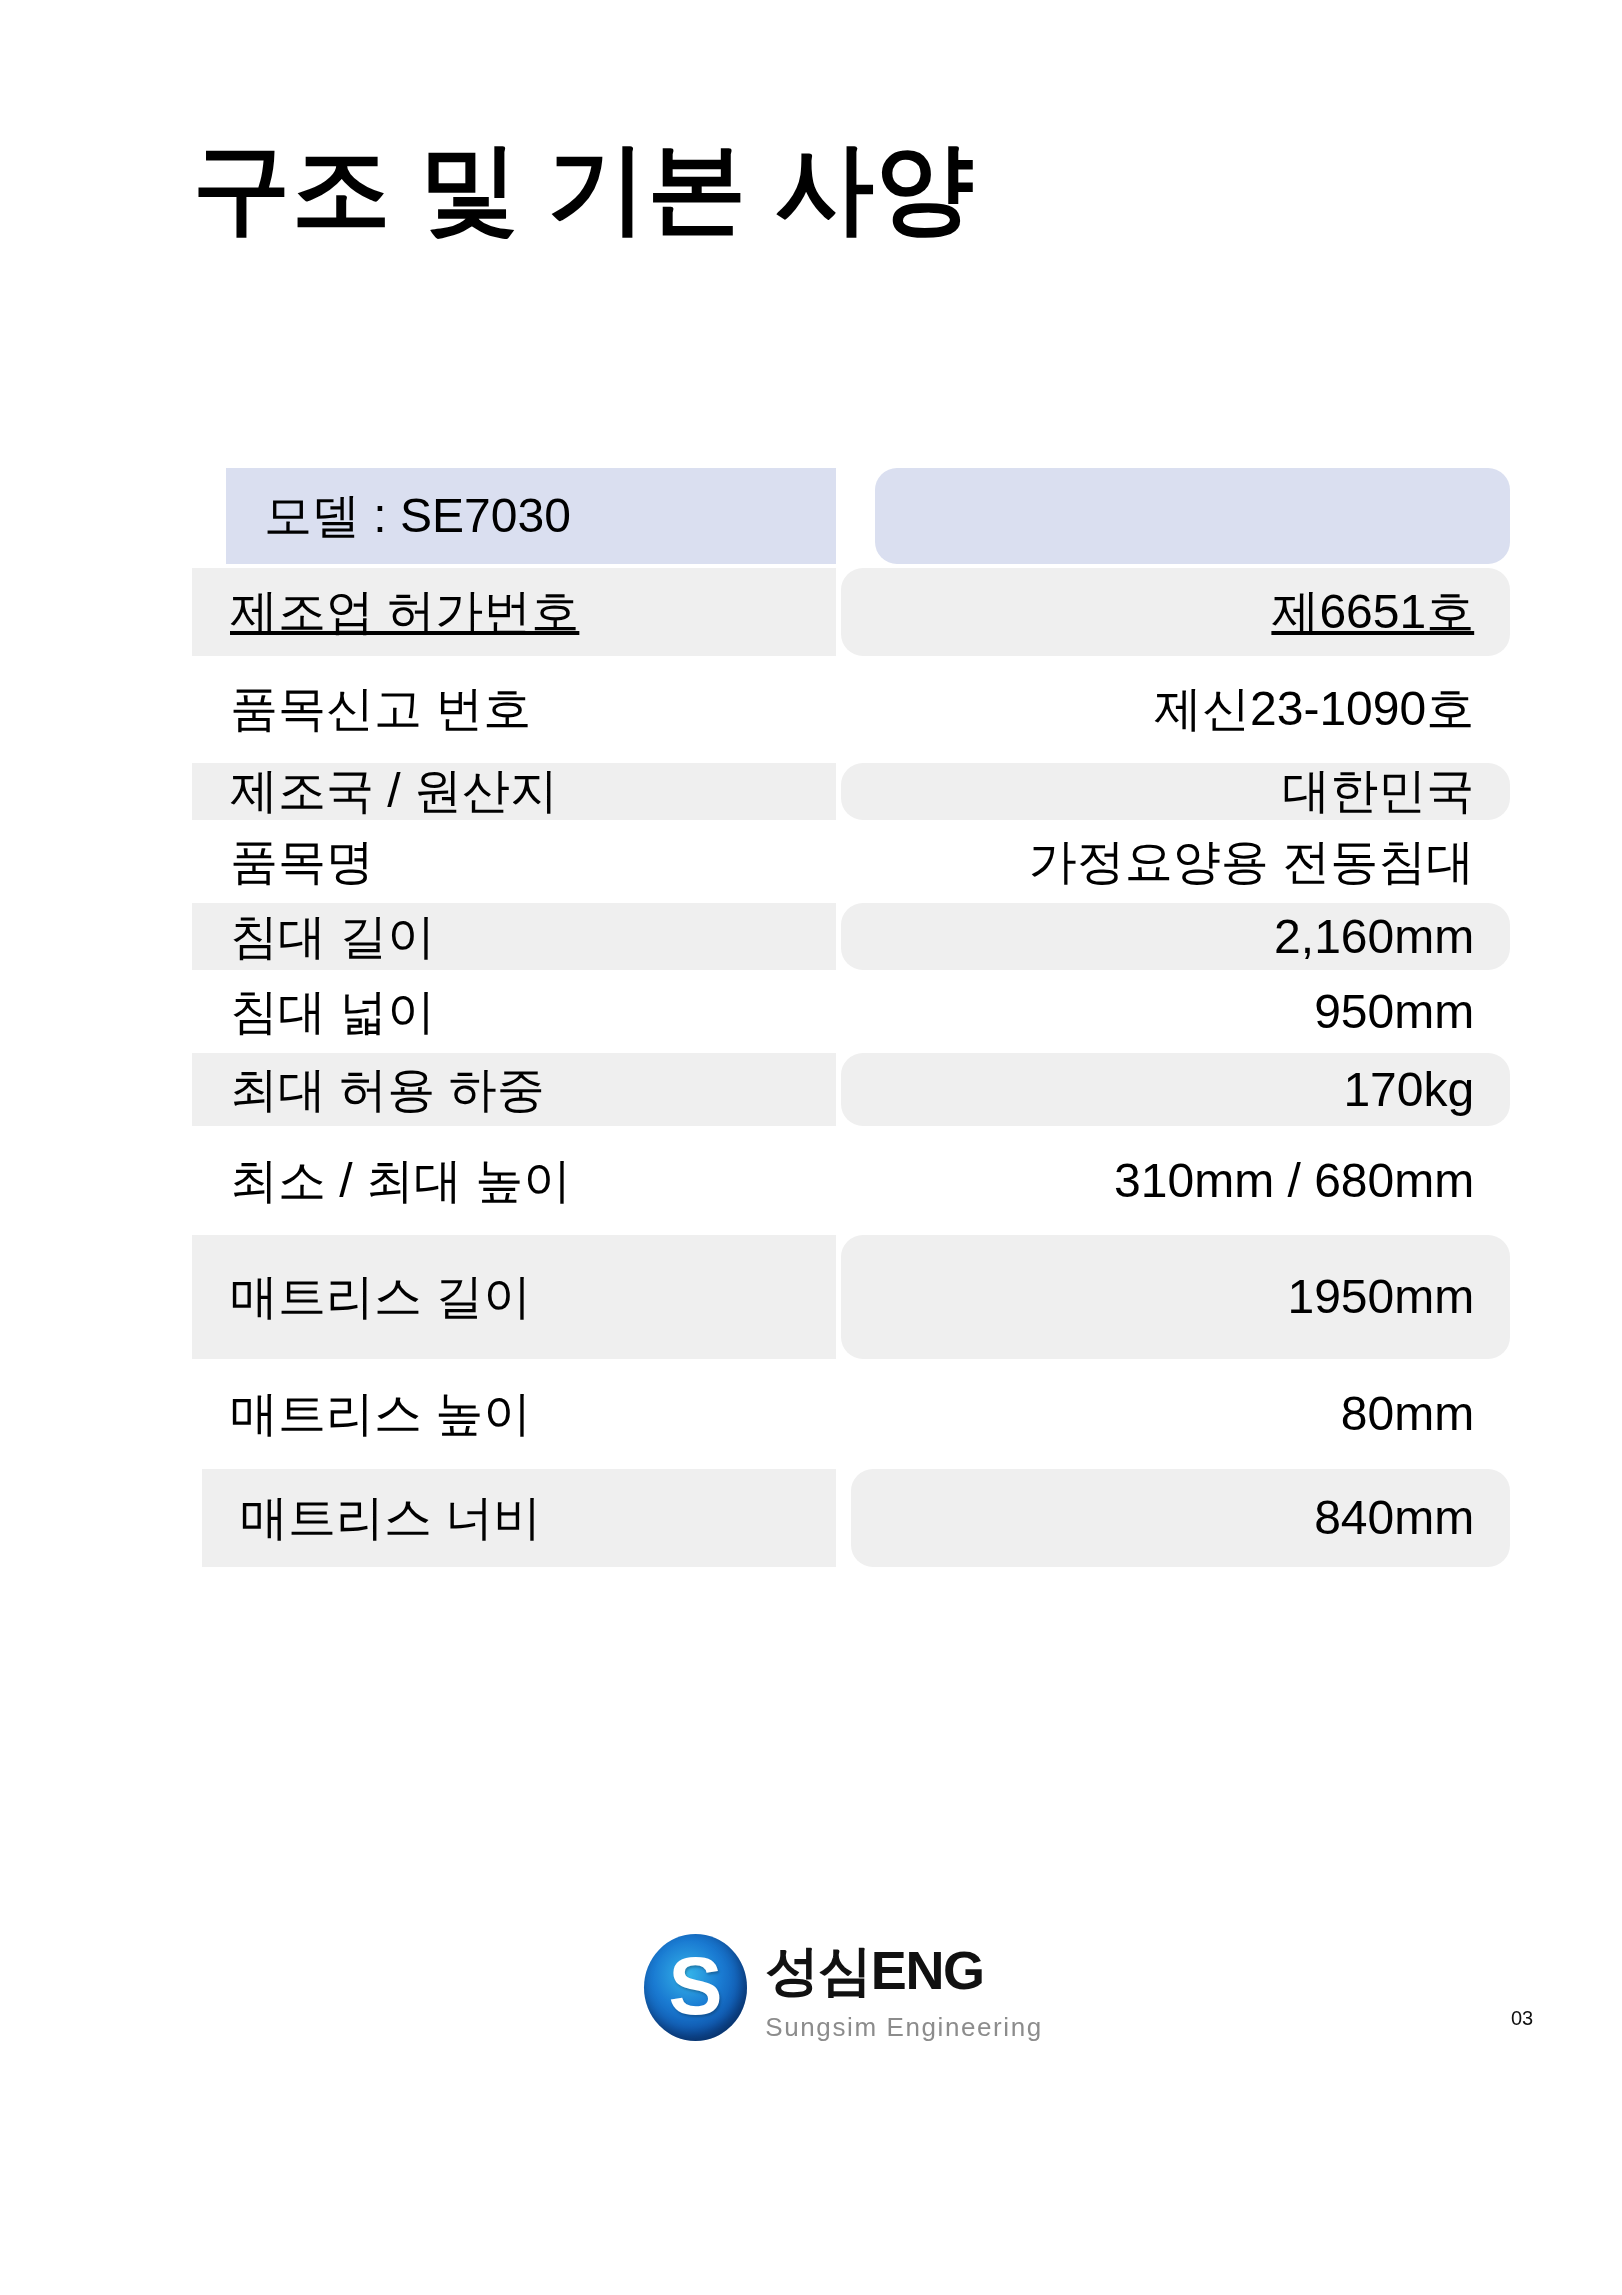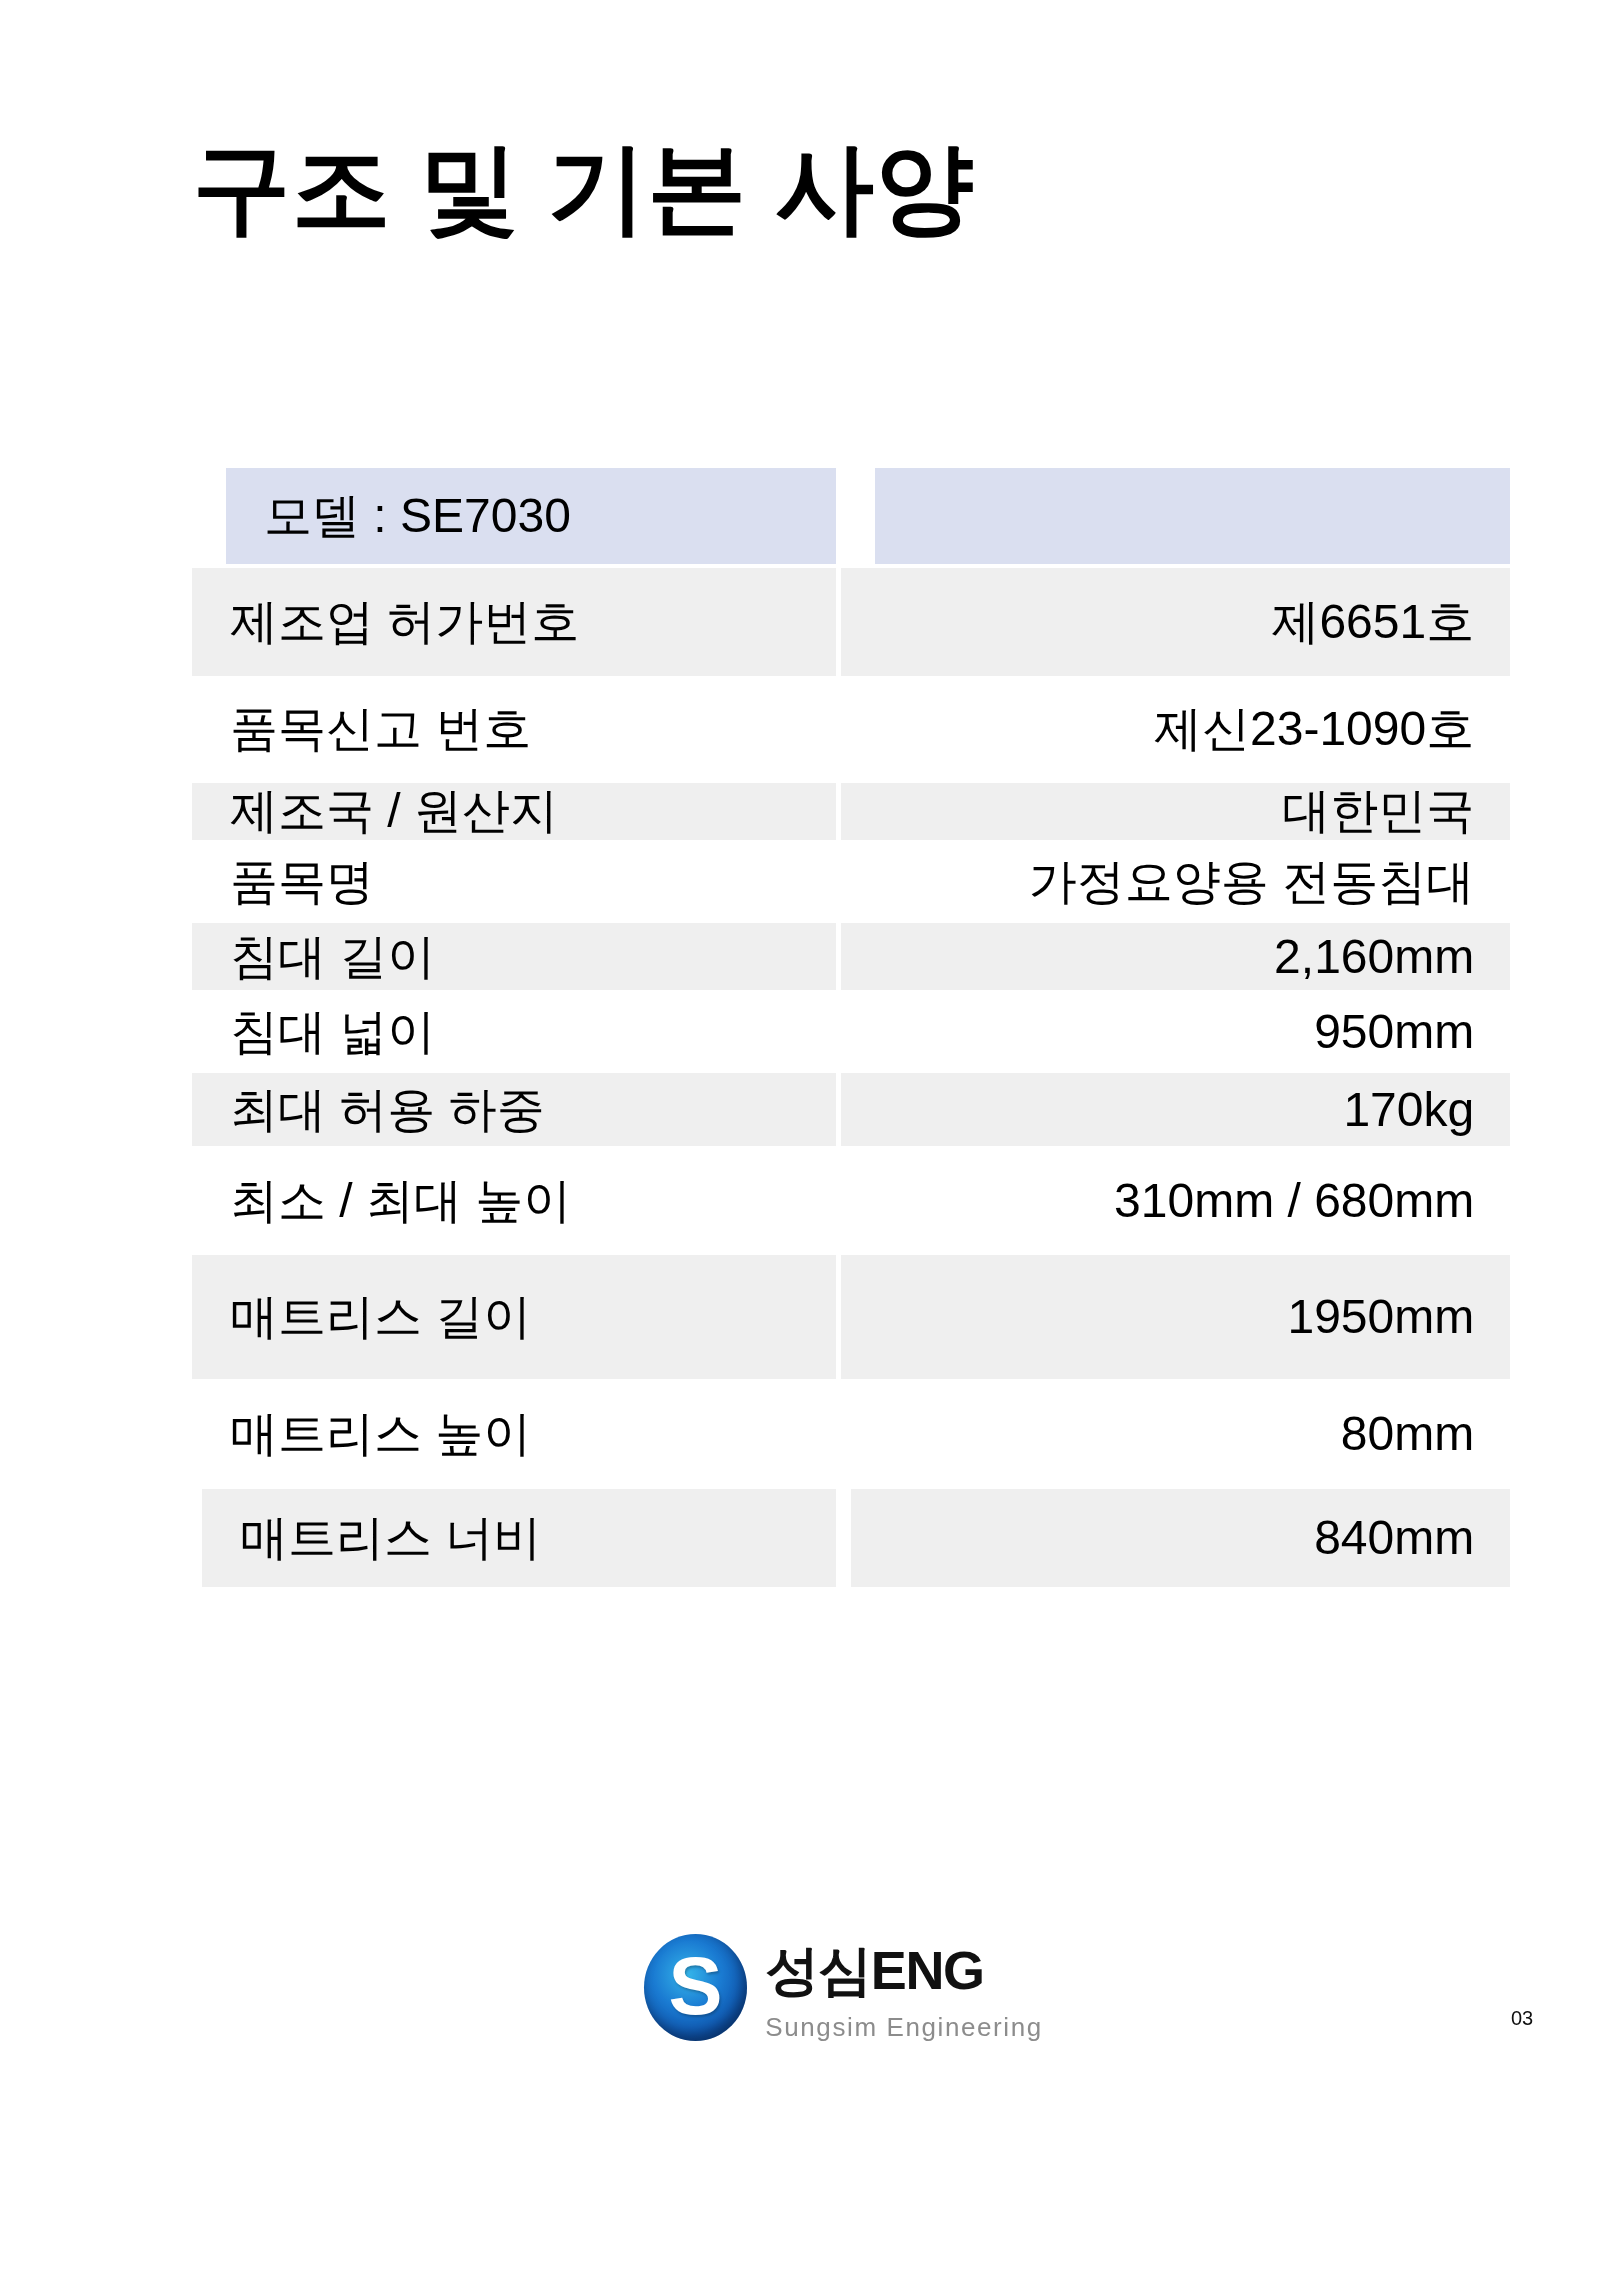--- a/index.html
+++ b/index.html
@@ -47,28 +47,28 @@
   }
   .cell {
     display: flex;
     align-items: center;
     font-size: 48px;
     color: #000000;
     line-height: 1;
     white-space: nowrap;
   }
   .cell.label   { padding-left: 38px; justify-content: flex-start; }
-  .cell.value   { padding-right: 36px; justify-content: flex-end; }
+  .cell.value   { padding-right: 36px; justify-content: flex-end; border-radius: 22px; }
   .r-head  .cell { background: #dadff0; }
   .r-gray  .cell { background: #efefef; }
   .r-white .cell { background: #ffffff; }
 
   
   .row:nth-child(1)  .cell { height: 96px; margin-left: 34px; }
-  .row:nth-child(2)  .cell { height: 108px; }
+  .row:nth-child(2)  .cell { height: 88px; text-decoration: underline; }
   .row:nth-child(3)  .cell { height: 99px; }
   .row:nth-child(4)  .cell { height: 57px; }
   .row:nth-child(5)  .cell { height: 76px; }
   .row:nth-child(6)  .cell { height: 67px; }
   .row:nth-child(7)  .cell { height: 75px; }
   .row:nth-child(8)  .cell { height: 73px; }
   .row:nth-child(9)  .cell { height: 101px; }
   .row:nth-child(10) .cell { height: 124px; }
   .row:nth-child(11) .cell { height: 102px; }
   .row:nth-child(12) .cell { height: 98px; margin-left: 10px; }

